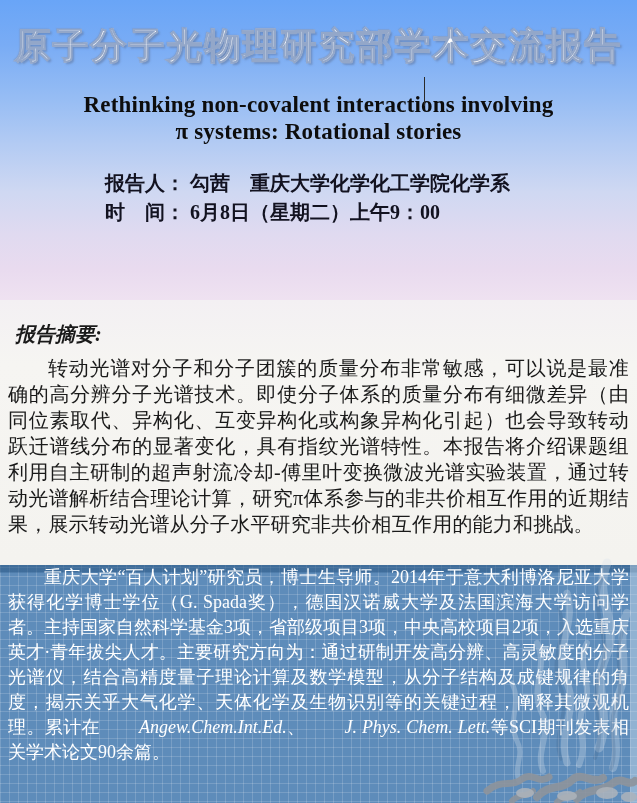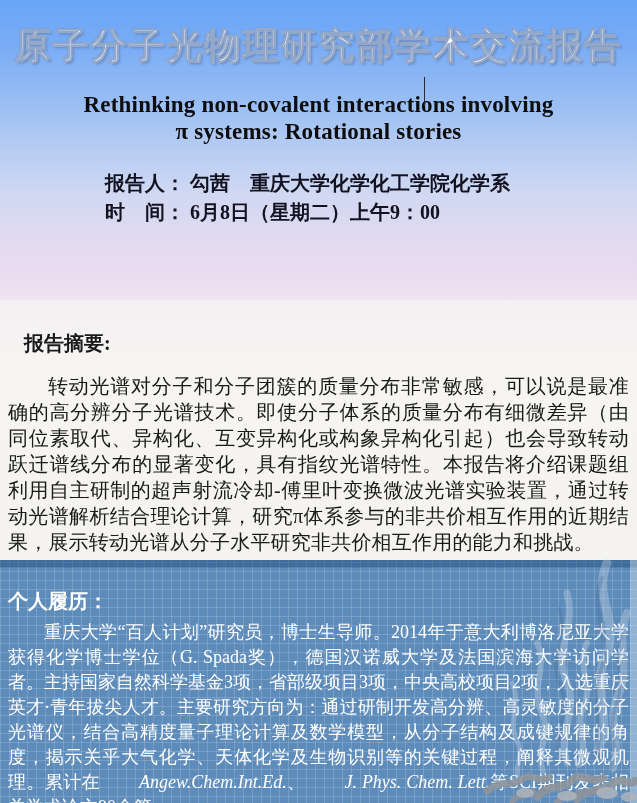--- a/index.html
+++ b/index.html
@@ -59,23 +59,24 @@
 
   
   .abstract-section{
     height:260px;
     box-sizing:border-box;
     padding:14px 8px 0 8px;
     background:linear-gradient(180deg,#f3f0f3 0%, #f6f5f2 25%, #f4f3ef 100%);
     color:#1a1a1a;
   }
   .abstract-heading{
-    margin:16px;
-    font-size:20px;
-    font-weight:bold;
+    margin:7px;
+    font-size:20px;
+    font-weight:bold;
+    font-style:italic;
   }
   .abstract-body{
     margin:5px 0 0 0;
     font-size:20px;
     line-height:26px;
     text-align:justify;
     text-indent:2em;
     letter-spacing:.2px;
   }
 
@@ -153,21 +154,20 @@
       </div>
     </div>
   </div>
 
   <div class="abstract-section">
     <p class="abstract-heading">报告摘要:</p>
     <p class="abstract-body">转动光谱对分子和分子团簇的质量分布非常敏感，可以说是最准确的高分辨分子光谱技术。即使分子体系的质量分布有细微差异（由同位素取代、异构化、互变异构化或构象异构化引起）也会导致转动跃迁谱线分布的显著变化，具有指纹光谱特性。本报告将介绍课题组利用自主研制的超声射流冷却-傅里叶变换微波光谱实验装置，通过转动光谱解析结合理论计算，研究π体系参与的非共价相互作用的近期结果，展示转动光谱从分子水平研究非共价相互作用的能力和挑战。</p>
   </div>
 
   <div class="bio-section">
-    <p class="bio-heading">个人履历：</p>
     <p class="bio-body"><span class="seg">重庆大学“百人计划”研究员，博士生导师。2014年于意大利博洛尼亚大学获得化学博士学位（G. Spada奖），德国汉诺威大学及法国滨海大学访问学者。主持国家自然科学基金3项，省部级项目3项，中央高校项目2项，入选重庆英才·青年拔尖人才。主要研究方向为：通过研制开发高分辨、高灵敏度的分子光谱仪，结合高精度量子理论计算及数学模型，从分子结构及成键规律的角度，揭示关乎大气化学、天体化学及生物识别等的关键过程，阐释其微观机理。累计在</span><span class="seg italic">Angew.Chem.Int.Ed.</span><span class="seg">、</span><span class="seg italic">J. Phys. Chem. Lett.</span><span class="seg">等SCI期刊发表相关学术论文90余篇。</span></p>
     <div class="panel-right-strip"></div>
   </div>
 
   <div class="bottom-strip"></div>
 
   <svg class="sculpture" viewBox="0 0 220 250" xmlns="http://www.w3.org/2000/svg">
 
     <g opacity="0.30" fill="none" stroke="#d9e2ec" stroke-linecap="round">
       <path d="M190 10 C175 45 205 70 188 105 C175 135 195 160 182 195" stroke-width="9"></path>

